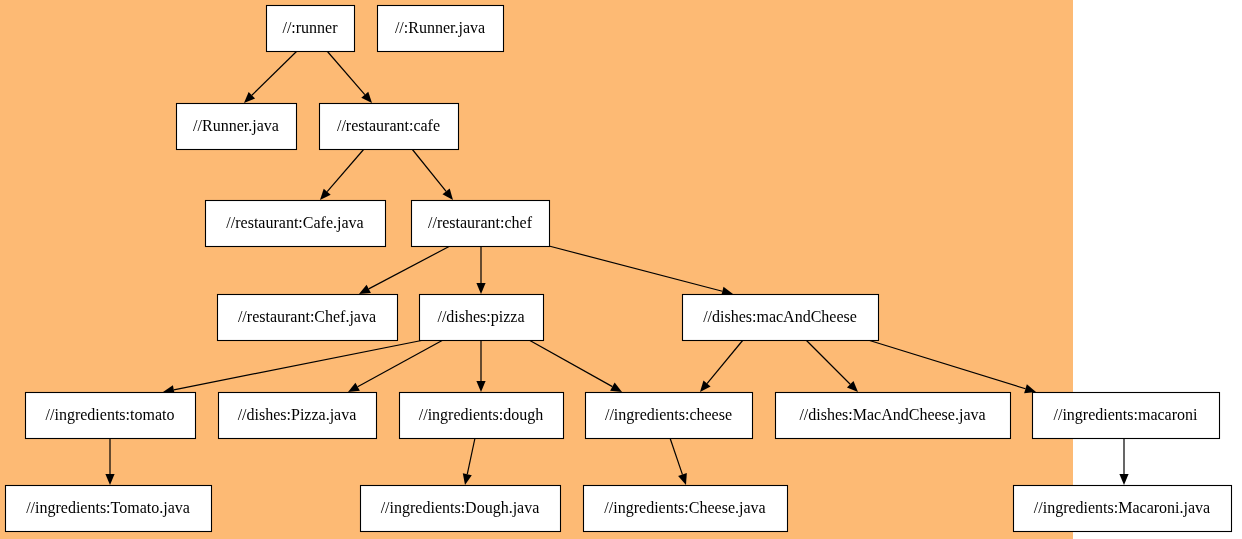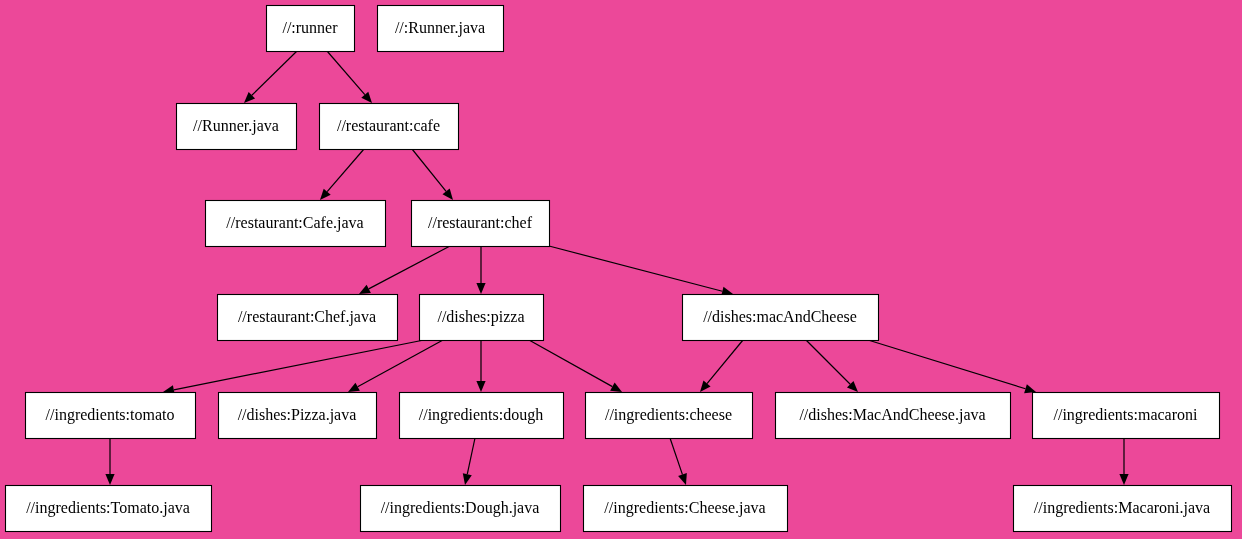--- a/index.html
+++ b/index.html
@@ -9,23 +9,23 @@
     background: #ffffff;
   }
   body {
     width: 1242px;
     height: 539px;
     overflow: hidden;
     font-family: "Liberation Serif", "DejaVu Serif", serif;
   }
   #graph-root {
     position: relative;
-    width: 1242px;
+    width: 1073px;
     height: 539px;
-    background: #ec4899;
+    background: #fdba74;
   }
   svg#graph-svg {
     display: block;
     width: 1242px;
     height: 539px;
   }
   .node-rect {
     fill: #ffffff;
     stroke: #000000;
     stroke-width: 1.1;

